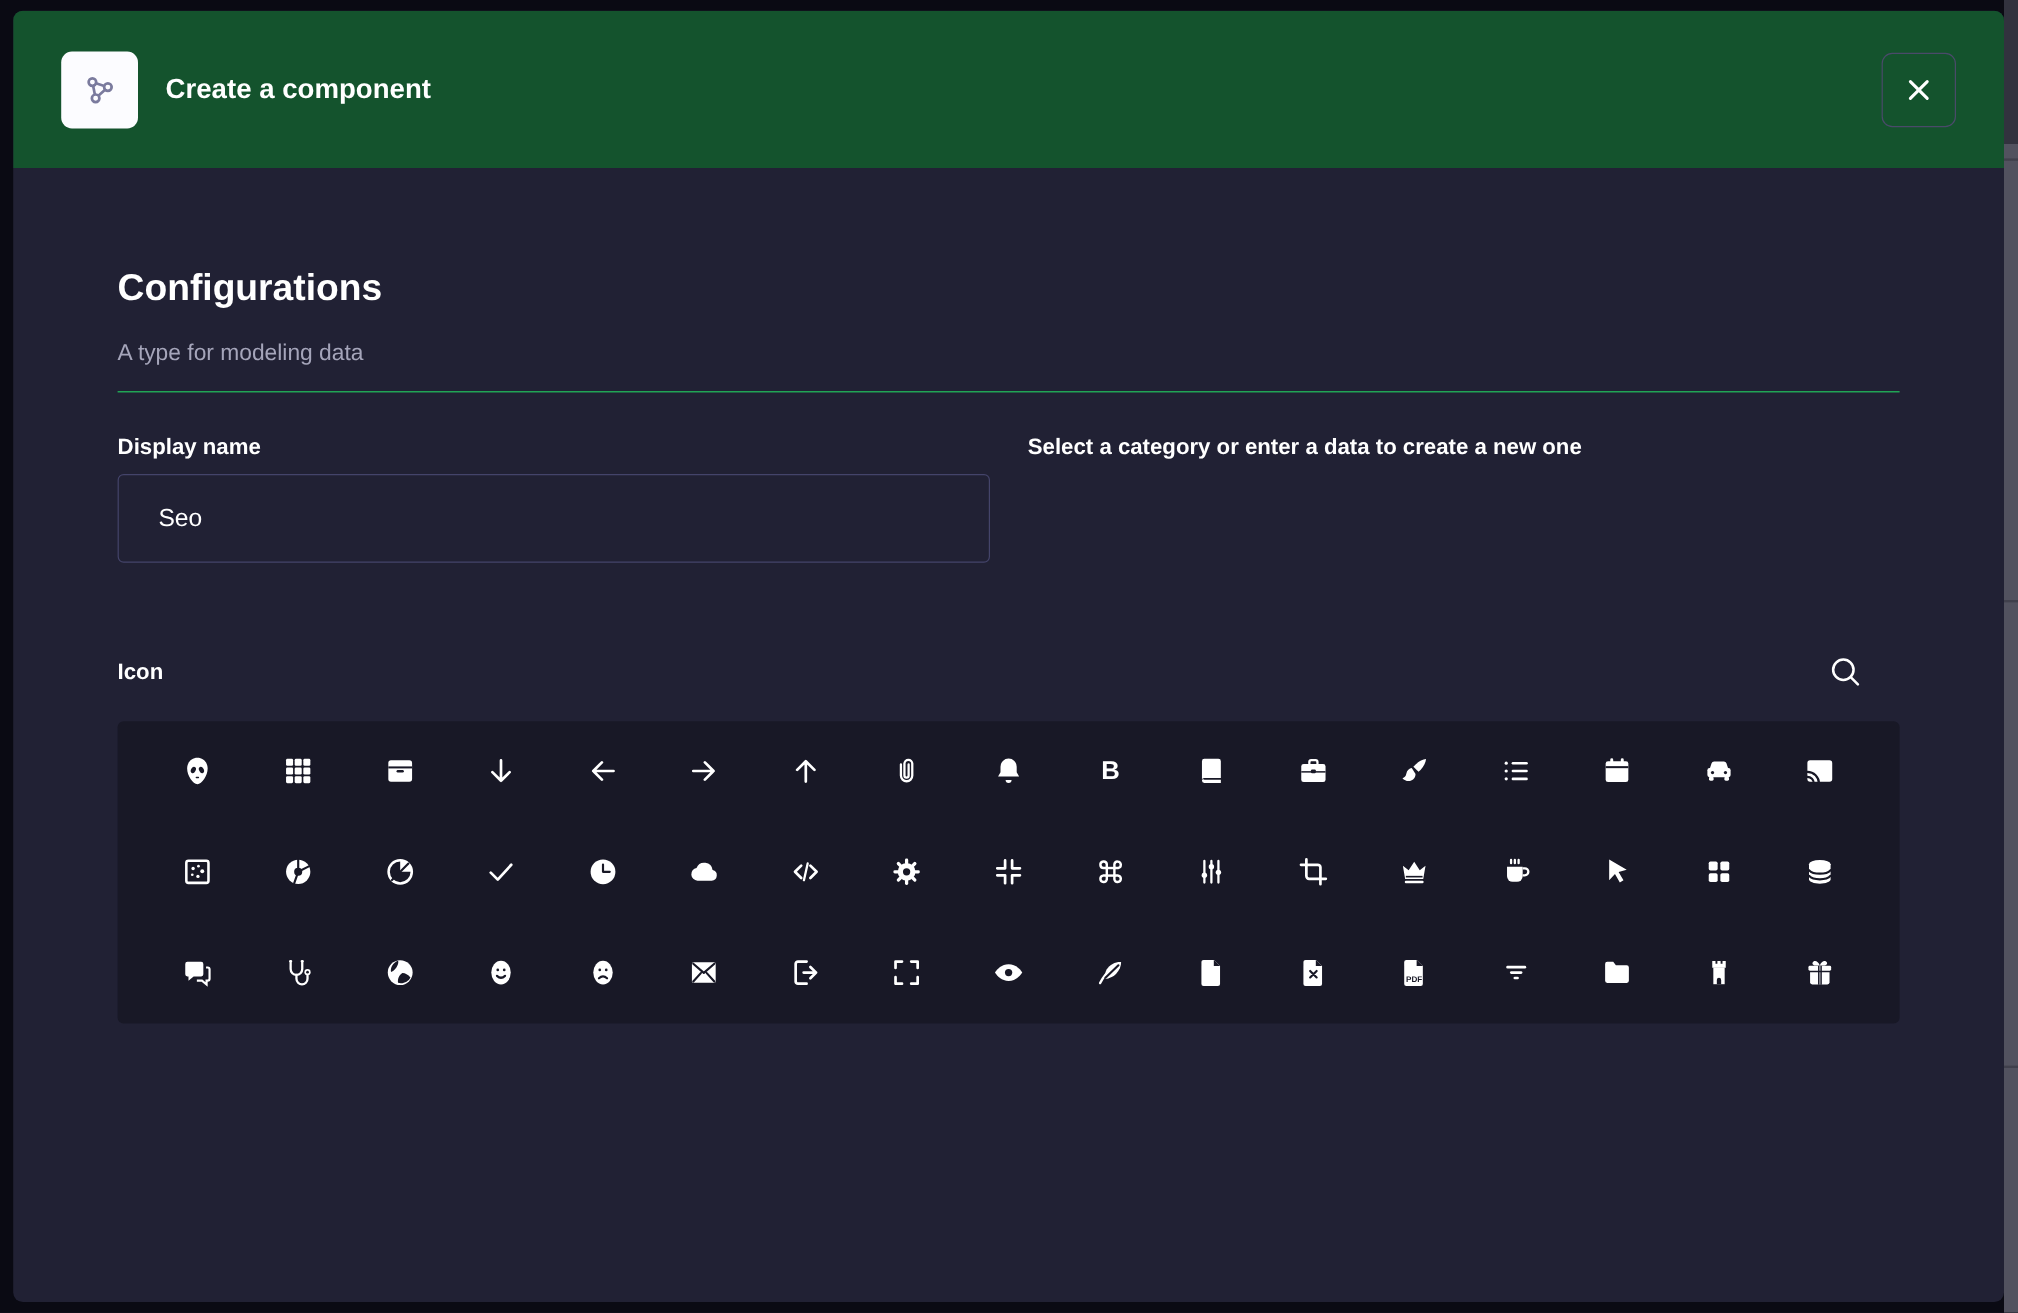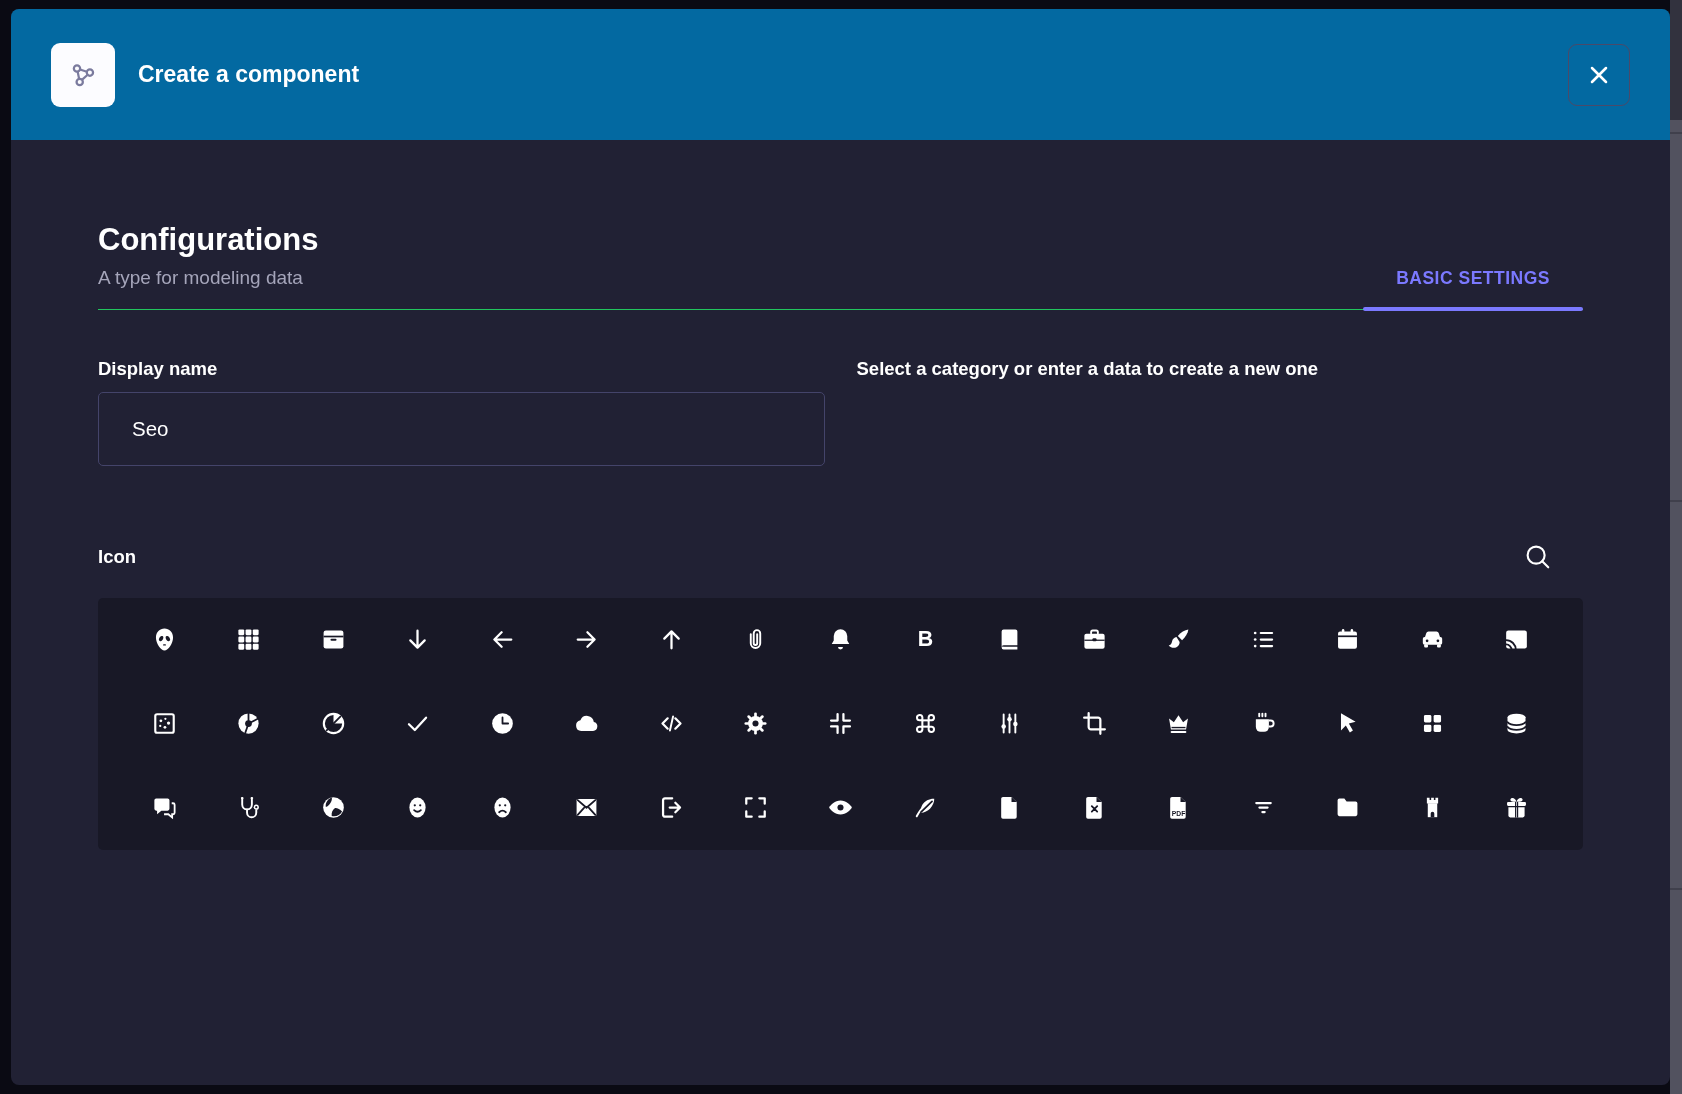--- a/index.html
+++ b/index.html
@@ -18,51 +18,51 @@
     background-repeat:no-repeat;
   }
   .scroll-strip .thumb-top{position:absolute;top:0;left:0;width:12px;height:120px;background:#32323e}
 
   .modal{
     position:absolute;left:11px;top:9px;width:1659px;height:1076px;
     background:#212134;border-radius:8px;overflow:hidden;
     display:flex;flex-direction:column;
   }
   .m-header{
-    flex:none;height:131px;background:#0369a1;
+    flex:none;height:131px;background:#14532d;
     display:flex;align-items:center;padding:0 40px;
   }
   .app-icon{
     width:64px;height:64px;background:#fcfcff;border-radius:9px;
     display:flex;align-items:center;justify-content:center;flex:none;
   }
   .m-title{color:#ffffff;font-size:23px;font-weight:700;margin-left:23px}
   .close-btn{
     margin-left:auto;width:62px;height:62px;border:1px solid #4a4a6a;
     border-radius:9px;background:transparent;display:flex;align-items:center;
     justify-content:center;cursor:pointer;padding:0;
   }
 
   .m-body{flex:1;padding:82px 87px 0 87px;position:relative}
   .head-row{display:flex;align-items:flex-end;border-bottom:1px solid #22c55e}
   .titles{flex:1;padding-bottom:20px}
   .config-title{color:#ffffff;font-size:31px;font-weight:700;line-height:1.15}
-  .config-sub{color:#a5a5ba;font-size:19px;margin-top:9px}
+  .config-sub{color:#a5a5ba;font-size:19px;margin-top:26px}
   .tabs{display:flex}
   .tab{
     position:relative;padding:0 33px 20px 33px;font-size:17.5px;font-weight:600;
     letter-spacing:.5px;color:#a5a5ba;cursor:pointer;white-space:nowrap;
   }
   .tab.active{color:#7b79ff}
   .tab.active::after{
     content:"";position:absolute;left:0;right:0;bottom:-2px;height:4px;
     background:#7b79ff;border-radius:2px;
   }
 
-  .fields{display:flex;gap:32px;margin-top:48px}
+  .fields{display:flex;gap:32px;margin-top:34px}
   .field{flex:1;min-width:0}
   .field-label{color:#ffffff;font-size:18.5px;font-weight:700;margin-bottom:12px}
   .input,.select{
     height:74px;border:1px solid #44446a;border-radius:5px;background:#212134;
     display:flex;align-items:center;padding:0 33px;color:#ffffff;font-size:20.5px;
     box-sizing:border-box;cursor:text;
   }
   .select{justify-content:space-between;cursor:pointer}
   .caret{width:0;height:0;border-left:10px solid transparent;border-right:10px solid transparent;border-top:12px solid #ffffff}
 
@@ -123,21 +123,20 @@
   </div>
 
   <div class="m-body">
 
     <div class="head-row">
       <div class="titles">
         <div class="config-title">Configurations</div>
         <div class="config-sub">A type for modeling data</div>
       </div>
       <div class="tabs">
-        <div class="tab active">BASIC SETTINGS</div>
       </div>
     </div>
 
     <div class="fields">
       <div class="field">
         <div class="field-label">Display name</div>
         <div class="input">
           <span>Seo</span>
         </div>
       </div>

